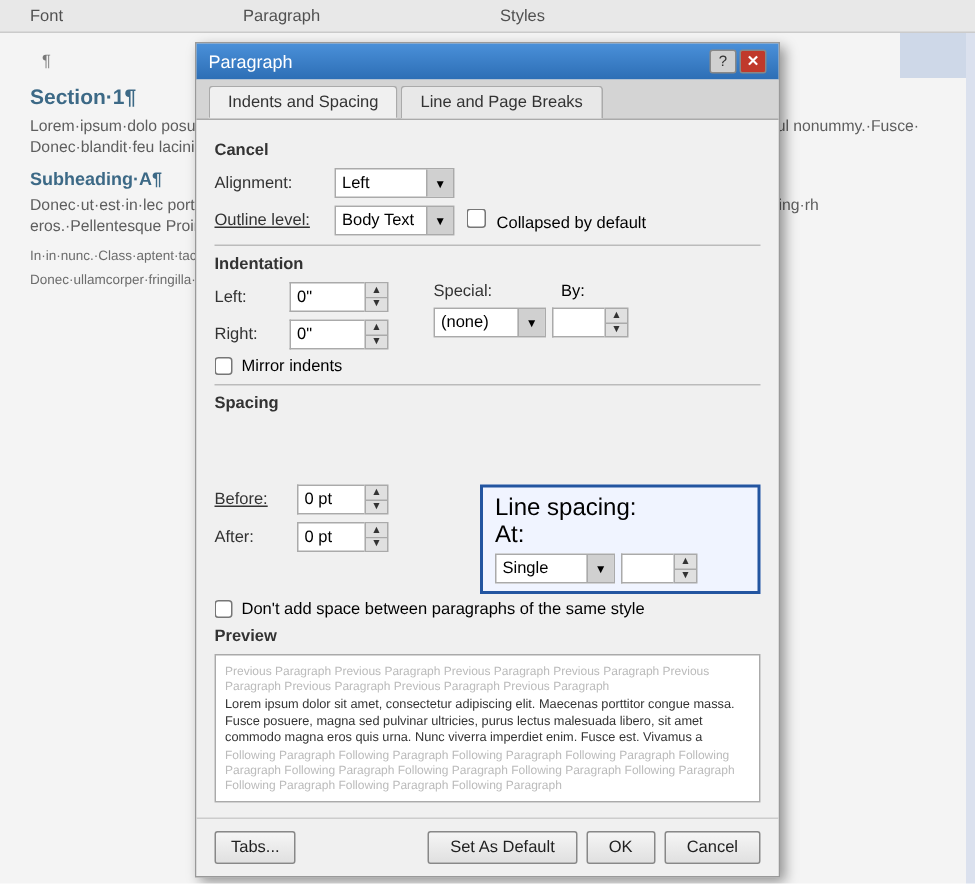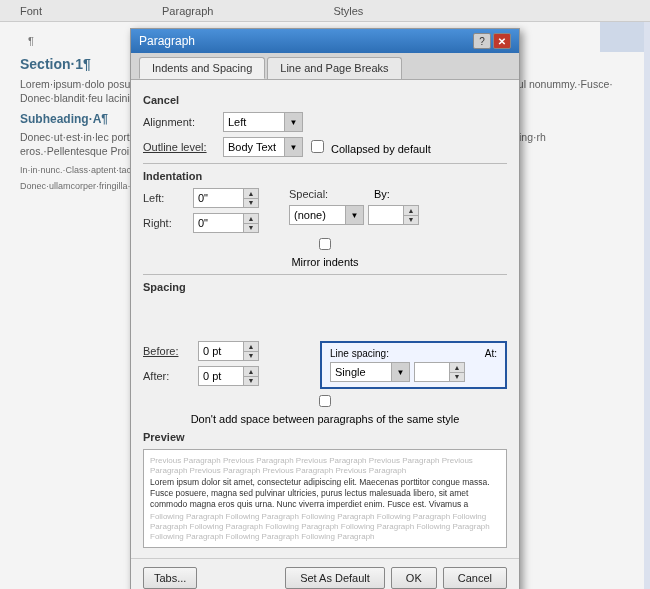--- a/index.html
+++ b/index.html
@@ -260,21 +260,20 @@
     .input-spinner-group .text-input {
       border-right: none;
     }
 
     .checkbox-row {
       display: flex;
       align-items: center;
       gap: 6px;
       margin-bottom: 5px;
       font-size: 11px;
-      flex-direction: column;
     }
 
     .checkbox-input {
       width: 12px;
       height: 12px;
     }
 
     hr.section-divider {
       border: none;
       border-top: 1px solid #bbb;
@@ -479,21 +478,21 @@
             <input type="text" class="text-input" value="0 pt" style="width: 45px;">
             <div class="spinner-wrapper">
               <div class="spinner-btn">▲</div>
               <div class="spinner-btn">▼</div>
             </div>
           </div>
         </div>
       </div>
 
       <div style="border: 2px solid #2355a0; padding: 5px 8px; background: #f0f4ff; margin-left: 10px; flex:1;">
-        <div style="display:flex; justify-content:space-between; font-size:10px; margin-bottom:3px;">
+        <div style="display:flex; justify-content:space-between; font-size:16px; margin-bottom:3px;flex-direction:column;">
           <span>Line spacing:</span>
           <span>At:</span>
         </div>
         <div style="display:flex; gap:4px; align-items:center;">
           <div class="select-wrapper">
             <select class="select-box" style="min-width:80px;">
               <option>Single</option>
             </select>
             <div class="select-arrow">▼</div>
           </div>

